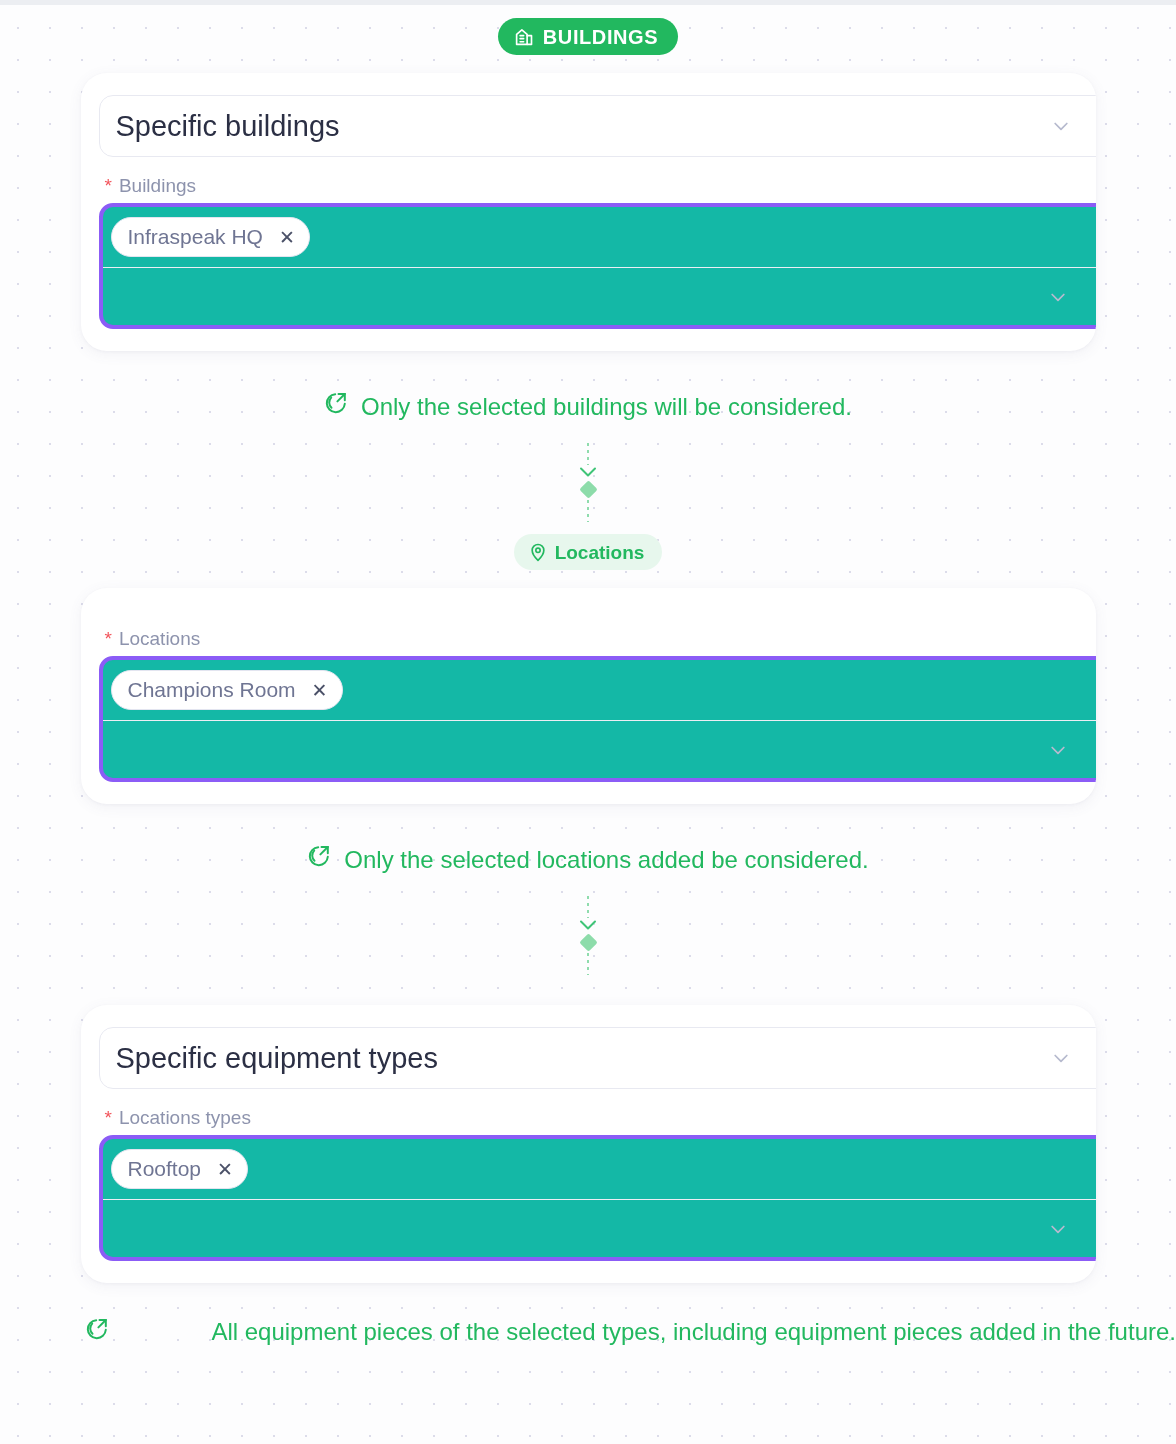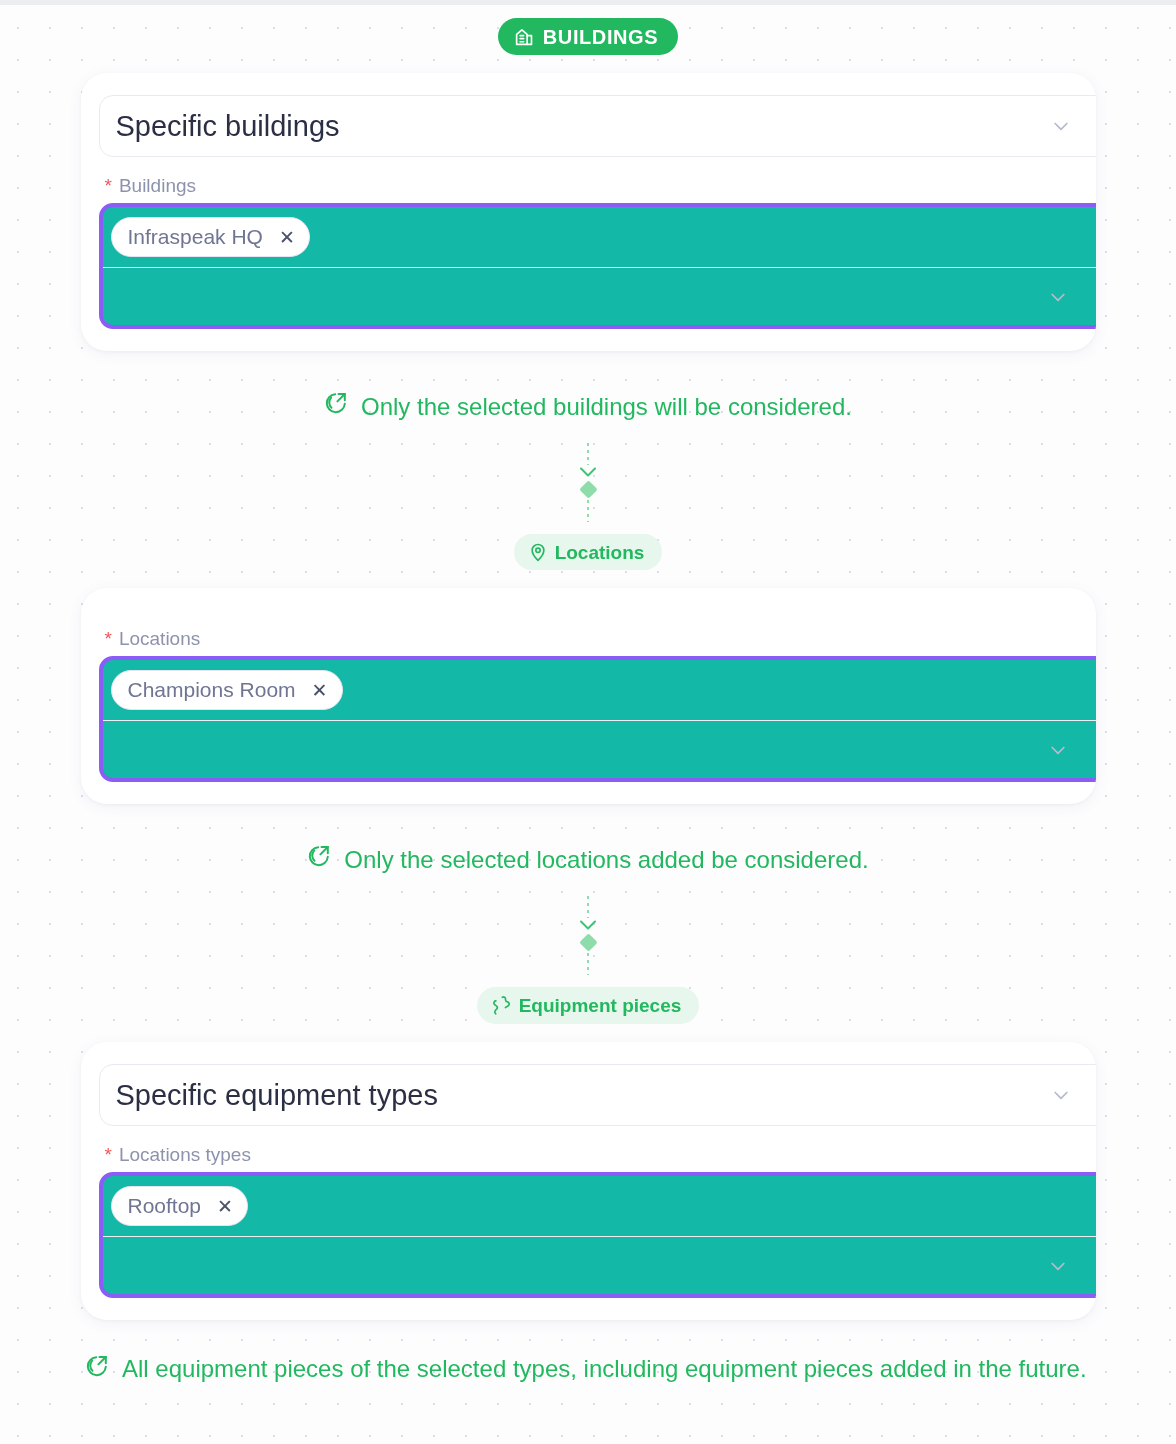--- a/index.html
+++ b/index.html
@@ -186,20 +186,21 @@
   .helper svg { flex: 0 0 auto; }
 
   .helper-left {
     display: flex;
     align-items: center;
     gap: 13px;
     color: #22b85f;
     font-size: 24px;
     padding-left: 85px;
     white-space: nowrap;
+    justify-content: space-between;
   }
 
   
   .connector {
     display: flex;
     flex-direction: column;
     align-items: center;
   }
   .dot-line {
     width: 2px;
@@ -370,31 +371,20 @@
       <svg width="22" height="14" viewBox="0 0 24 16" fill="none" stroke="currentColor" stroke-width="2.3" stroke-linecap="round" stroke-linejoin="round">
           <path d="M4 4l8 8 8-8"></path>
         </svg>
     </span>
     <div class="diamond"></div>
     <div class="dot-line"></div>
   </div>
 
   <div class="sp-12"></div>
 
-  <div class="badge-row">
-    <div class="badge-soft">
-      <span>
-        <svg width="21" height="21" viewBox="0 0 24 24" fill="none" stroke="#22b85f" stroke-width="1.9" stroke-linecap="round" stroke-linejoin="round">
-          <path d="M5.5 21.5c-1.6-1.1-1.3-3.6.3-4.8 1.4-1 1.9-2.2 1.1-3.5-.8-1.4-2.6-1.4-3.4-3 -.8-1.6.4-3.4 2.1-3.4"></path>
-          <path d="M13 2.6c1.7-1 3.8.3 3.6 2.2-.2 1.7.6 2.8 2.1 3 1.7.3 2.6 2.2 1.7 3.7-.9 1.5-2.8 1.5-3.9 2.8"></path>
-        </svg>
-      </span>
-      <span>Equipment pieces</span>
-    </div>
-  </div>
 
   <div class="sp-18"></div>
 
   <div class="card">
     <div class="select-box">
       <span class="select-value">Specific equipment types</span>
       <span class="chev">
         <svg width="20" height="20" viewBox="0 0 24 24" fill="none" stroke="currentColor" stroke-width="2.1" stroke-linecap="round" stroke-linejoin="round">
             <path d="M5 9l7 7 7-7"></path>
           </svg>

